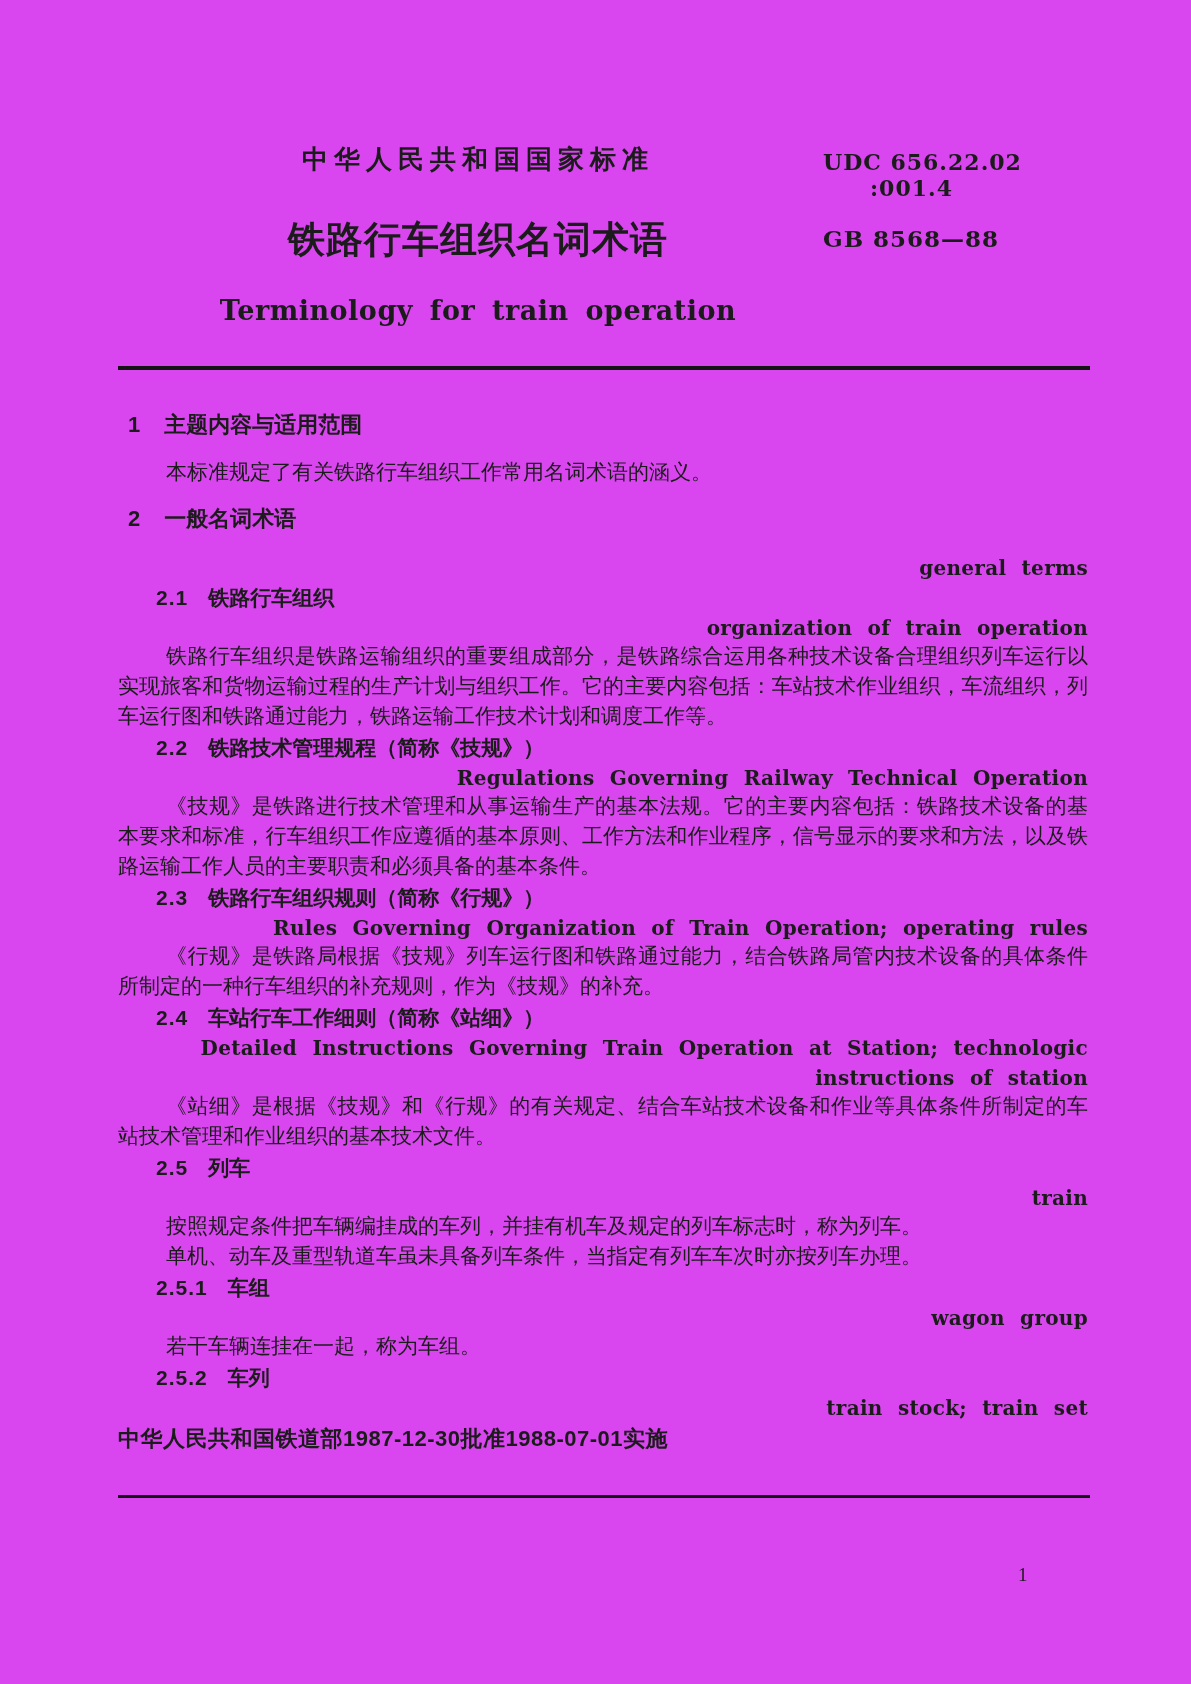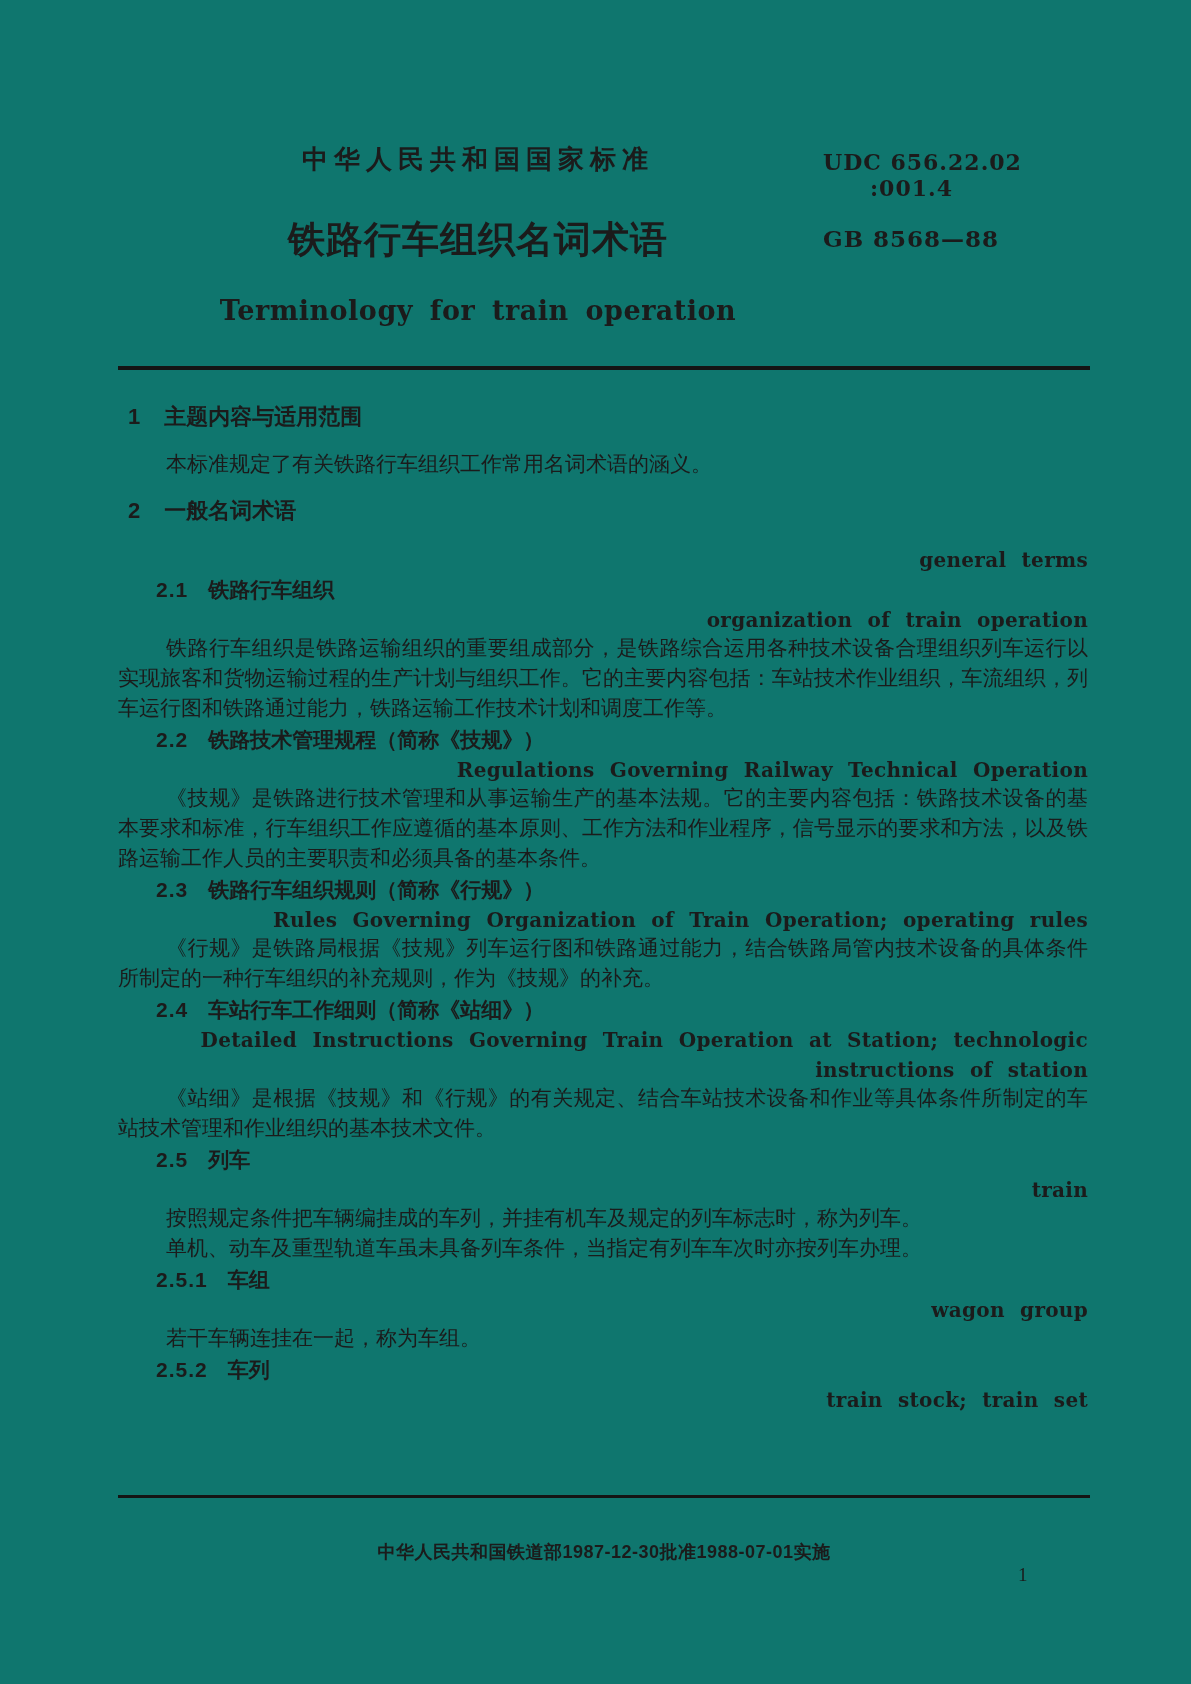--- a/index.html
+++ b/index.html
@@ -5,21 +5,21 @@
   html, body {
     margin: 0;
     padding: 0;
     background: #e8e8e8;
   }
   .page {
     position: relative;
     width: 1191px;
     height: 1684px;
     margin: 0 auto;
-    background: #0f766e;
+    background: #d946ef;
     color: #1b1b1b;
     overflow: hidden;
     font-family: "Liberation Serif", serif;
   }
 
   
   .hdr-left {
     position: absolute;
     left: 118px;
     top: 142px;
@@ -78,21 +78,21 @@
     width: 970px;
   }
   .h1 {
     font-family: "Liberation Sans", sans-serif;
     font-weight: bold;
     font-size: 22px;
     line-height: 30px;
     padding-left: 10px;
     margin: 15px 0 19px 0;
   }
-  .h1:first-child { margin-top: 0; }
+  .h1:first-child { margin-top: 8px; }
   .h1 .num { margin-right: 24px; }
   .h2 {
     font-size: 21px;
     line-height: 30px;
     padding-left: 38px;
     margin: 0;
   }
   .h2 .num {
     font-family: "Liberation Sans", sans-serif;
     font-weight: bold;
@@ -128,27 +128,27 @@
     position: absolute;
     left: 118px;
     top: 1495px;
     width: 972px;
     height: 3px;
     background: #141414;
   }
   .footer-row {
     position: absolute;
     left: 118px;
-    top: 1540px;
+    top: 1424px;
     width: 972px;
     display: flex;
-    justify-content: center;
-    font-family: "Liberation Sans", sans-serif;
-    font-weight: bold;
-    font-size: 18px;
+    justify-content: flex-start;
+    font-family: "Liberation Sans", sans-serif;
+    font-weight: bold;
+    font-size: 22px;
     letter-spacing: 0.5px;
   }
   .page-num {
     position: absolute;
     left: 1018px;
     top: 1564px;
     font-size: 19px;
     font-family: "Liberation Serif", serif;
   }
 </style>

